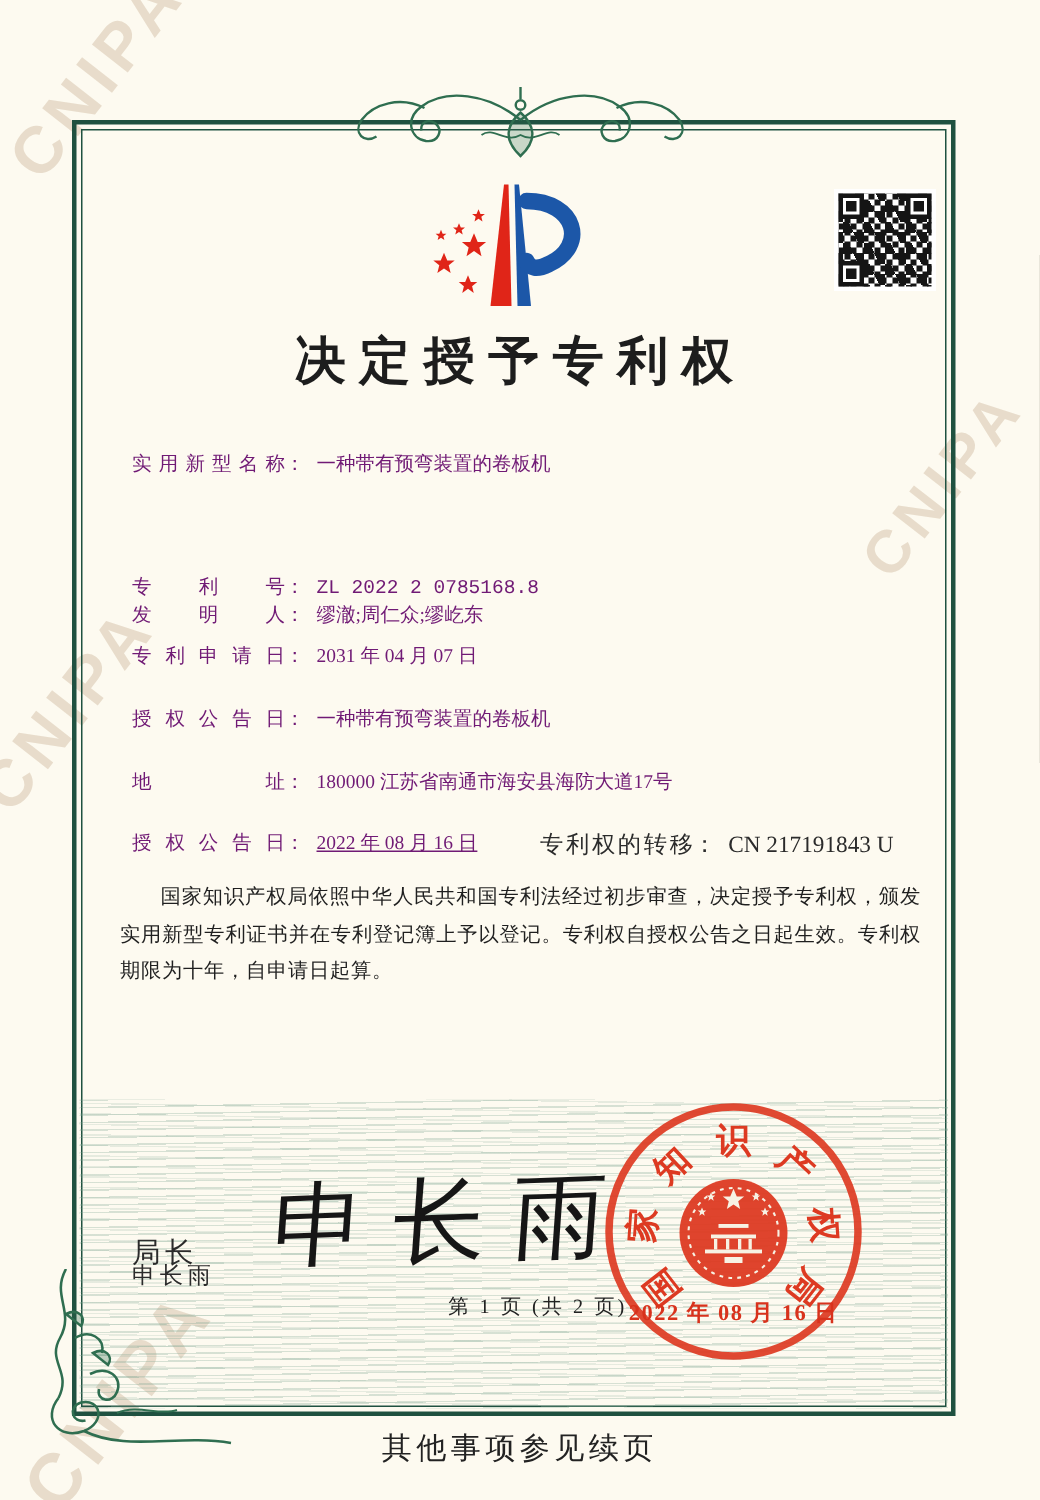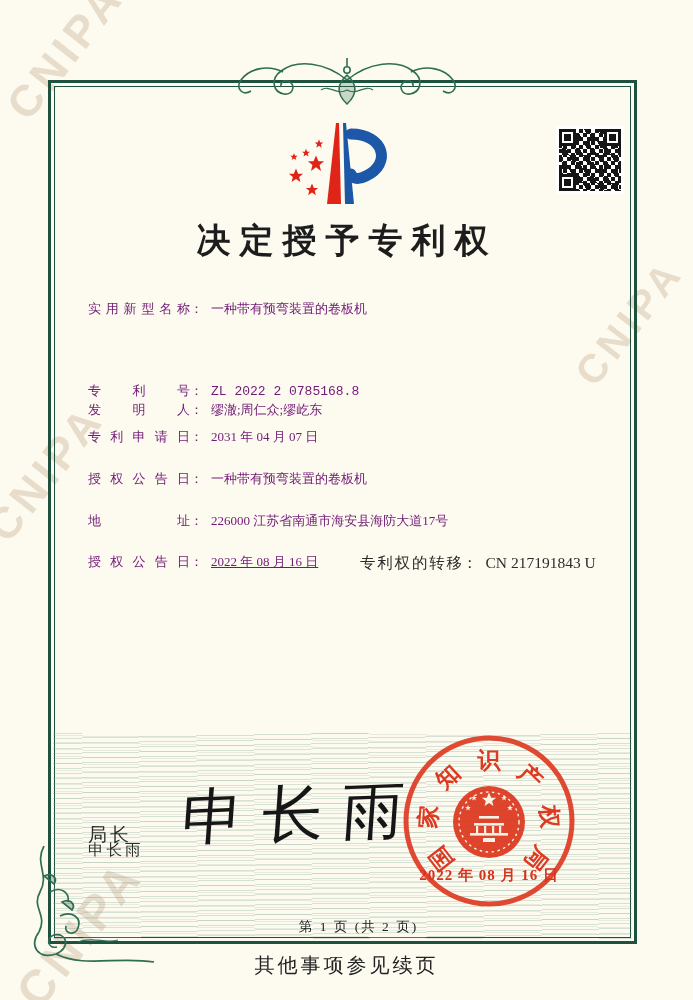--- a/index.html
+++ b/index.html
@@ -69,21 +69,21 @@
   .sig-script {
     position:absolute; left:182px; top:772px; font-size:62px; color:#161616;
     letter-spacing:18px; white-space:nowrap; transform:rotate(-2deg) skewX(-6deg);
   }
   .seal { position:absolute; left:398px; top:730px; }
   .seal-date {
     position:absolute; left:398px; top:866px; width:182px; text-align:center;
     font-size:15px; font-weight:bold; color:#d8321c; letter-spacing:1px; white-space:nowrap;
   }
   .pagenum {
-    position:absolute; left:48px; width:589px; top:918px; text-align:center;
+    position:absolute; left:48px; width:589px; top:862px; text-align:center;
     font-size:13.5px; letter-spacing:2px; color:#222;padding-left:32px;
   }
   .footnote {
     position:absolute; left:0; width:693px; top:952px; text-align:center;
     font-size:20px; letter-spacing:3px; color:#222;
   }
   .ornament-top { position:absolute; left:225px; top:50px; }
   .ornament-corner { position:absolute; left:26px; top:846px; }
 </style>
 </head>
@@ -161,31 +161,32 @@
   <div class="frow r2">
     <span class="flabel">专利号</span><span class="fcolon">：</span><span>ZL 2022 2 0785168.8</span>
   </div>
   <div class="frow r3">
     <span class="flabel">专利申请日</span><span class="fcolon">：</span><span>2031 年 04 月 07 日</span>
   </div>
   <div class="frow r4">
     <span class="flabel">授权公告日</span><span class="fcolon">：</span><span>一种带有预弯装置的卷板机</span>
   </div>
   <div class="frow r5">
-    <span class="flabel">地址</span><span class="fcolon">：</span><span>226000 江苏省南通市海安县海防大道17号</span>
+    <span class="flabel">地址</span><span class="fcolon">：</span><span>180000 江苏省南通市海安县海防大道17号</span>
   </div>
 
   <div class="frow grant-date">
     <span class="flabel">授权公告日</span><span class="fcolon">：</span><span>2022 年 08 月 16 日</span>
   </div>
   <div class="grant-no">
     <span class="flabel">专利权的转移</span><span class="fcolon">：</span><span>CN 217191843 U</span>
   </div>
 
   <div class="body-text">
+    <p>国家知识产权局依照中华人民共和国专利法经过初步审查，决定授予专利权，颁发实用新型专利证书并在专利登记簿上予以登记。专利权自授权公告之日起生效。专利权期限为十年，自申请日起算。</p>
   </div>
 
   <div class="sig-title">局长</div>
   <div class="sig-name">申长雨</div>
   <div class="sig-script">申长雨</div>
 
   <svg class="seal" width="182" height="182" viewBox="0 0 182 182">
     <circle cx="91" cy="91" r="83" fill="none" stroke="#dd3a22" stroke-width="5" opacity="0.92"></circle>
     <g fill="#dd3a22" font-size="23" font-weight="bold" text-anchor="middle" font-family="'Liberation Serif','DejaVu Serif',serif">
       <text x="91" y="38" transform="rotate(-128 91 91)">国</text>

